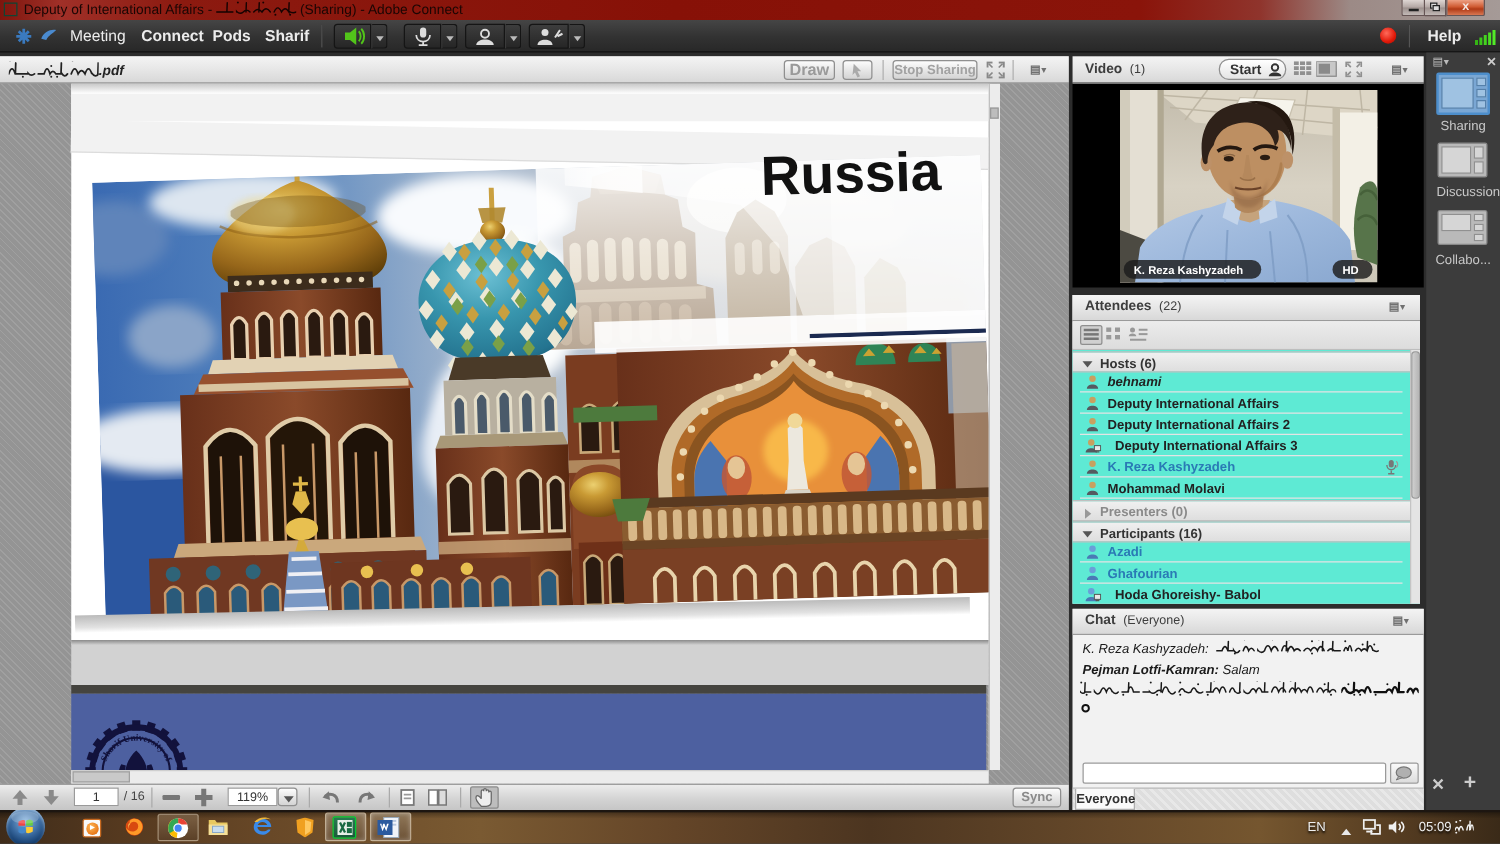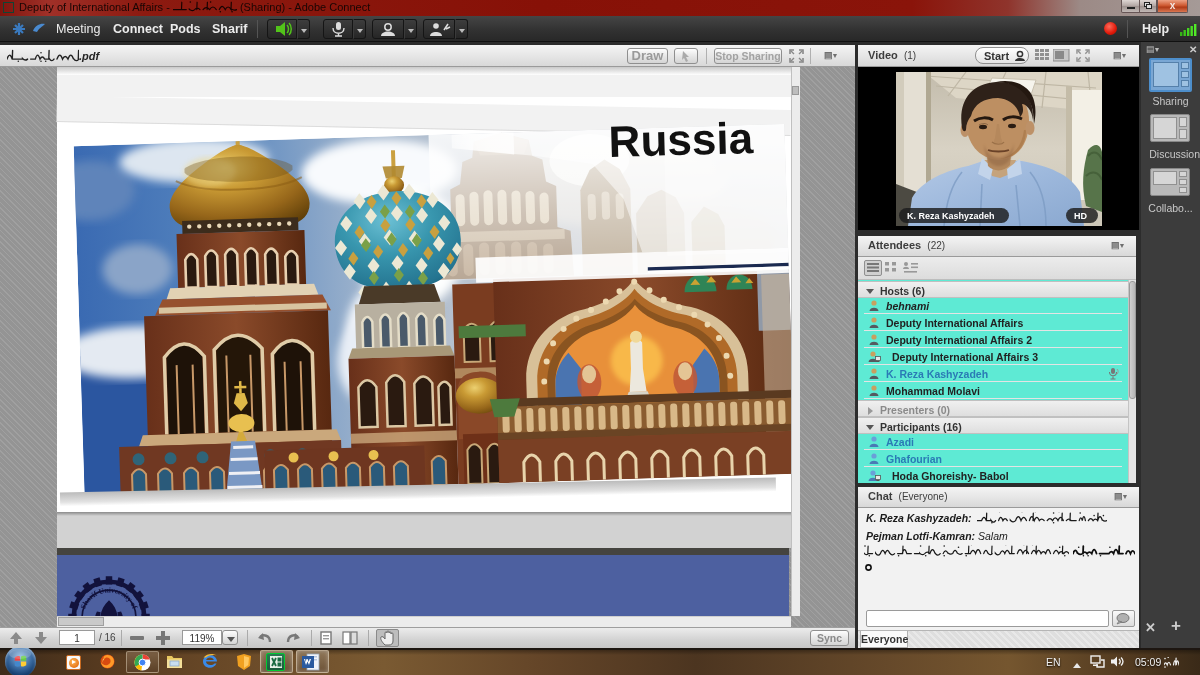--- a/index.html
+++ b/index.html
@@ -868,21 +868,21 @@
     </div>
  <div class="abs" style="left:270px;top:44px;width:8px;height:203px;background:#e4e4e4;border-left:1px solid #c4c4c4"></div>
  <div class="abs" style="left:271px;top:45px;width:7px;height:118px;background:linear-gradient(90deg,#cfcfcf,#b5b5b5);border:1px solid #9a9a9a;border-radius:3px"></div>
 </div>
 
 <div class="abs" style="left:858px;top:487px;width:281px;height:161px;background:#f2f2f2;overflow:hidden">
  <div class="podbar abs" style="left:0;top:0;width:281px;height:21px">
   <div class="abs" style="left:10px;top:3px">Chat&nbsp; <span style="font-weight:normal;font-size:10px">(Everyone)</span></div>
   <div class="abs menuico" style="left:256px;top:4px">▤<span style="font-size:7px">▼</span></div>
  </div>
- <div class="abs" style="left:8px;top:25px;width:268px;height:13px;font-size:10.5px;color:#1a1a1a;white-space:nowrap"><span style="font-weight:bold;font-style:italic">K. Reza Kashyzadeh:&nbsp;&nbsp;</span><span style="display:inline-block;vertical-align:-2px"><svg width="130" height="12" viewBox="0 0 130 12" style="display:block">
+ <div class="abs" style="left:8px;top:25px;width:268px;height:13px;font-size:10.5px;color:#1a1a1a;white-space:nowrap"><span style="font-weight:normal;font-style:italic">K. Reza Kashyzadeh:&nbsp;&nbsp;</span><span style="display:inline-block;vertical-align:-2px"><svg width="130" height="12" viewBox="0 0 130 12" style="display:block">
           <path d="M130.0 8.6 Q127.7 9.9 125.4 8.1 L125.4 8.6 Q123.0 0.7 120.7 8.6 Q118.4 5.6 116.1 8.6 Q113.7 4.5 111.4 8.6 M120.7 8.6 L121.0 1.2 M108.4 8.6 Q106.9 0.7 105.3 8.6 Q103.8 3.3 102.2 8.6 M99.2 8.6 L94.3 8.6 Q91.8 5.6 89.3 8.6 M93.0 8.6 L93.3 1.2 M86.3 8.6 Q83.6 2.0 81.0 8.6 Q78.3 3.3 75.6 8.6 Q72.9 4.5 70.2 8.6 M84.9 8.6 L85.2 1.2 M67.2 8.6 Q64.7 5.6 62.3 8.6 Q59.8 2.0 57.3 8.6 Q54.8 0.7 52.4 8.6 M56.0 8.6 L56.3 1.2 M49.4 8.6 Q46.7 2.0 44.0 8.6 Q41.3 0.7 38.6 8.6 Q35.9 11.4 33.3 8.1 L33.3 8.6 M30.3 8.6 Q28.1 4.5 25.9 8.6 Q23.7 2.0 21.6 8.6 M18.6 8.6 Q16.3 12.0 13.9 8.1 L13.9 8.6 L9.3 8.6 Q7.0 2.0 4.6 8.6 L0.0 8.6 M9.4 8.6 L9.7 1.2" stroke="#1a1a1a" stroke-width="1.25" fill="none" stroke-linecap="round"></path>
           <circle cx="126.4" cy="3.6" r="0.8" fill="#1a1a1a"></circle>
           <circle cx="117.1" cy="3.6" r="0.8" fill="#1a1a1a"></circle>
           <circle cx="106.3" cy="-2.1" r="0.8" fill="#1a1a1a"></circle>
           <circle cx="103.2" cy="1.0" r="0.8" fill="#1a1a1a"></circle>
           <circle cx="82.0" cy="-0.6" r="0.8" fill="#1a1a1a"></circle>
           <circle cx="76.6" cy="1.0" r="0.8" fill="#1a1a1a"></circle>
           <circle cx="76.6" cy="10.8" r="0.8" fill="#1a1a1a"></circle>
           <circle cx="58.3" cy="-0.6" r="0.8" fill="#1a1a1a"></circle>
           <circle cx="45.0" cy="-0.6" r="0.8" fill="#1a1a1a"></circle>

